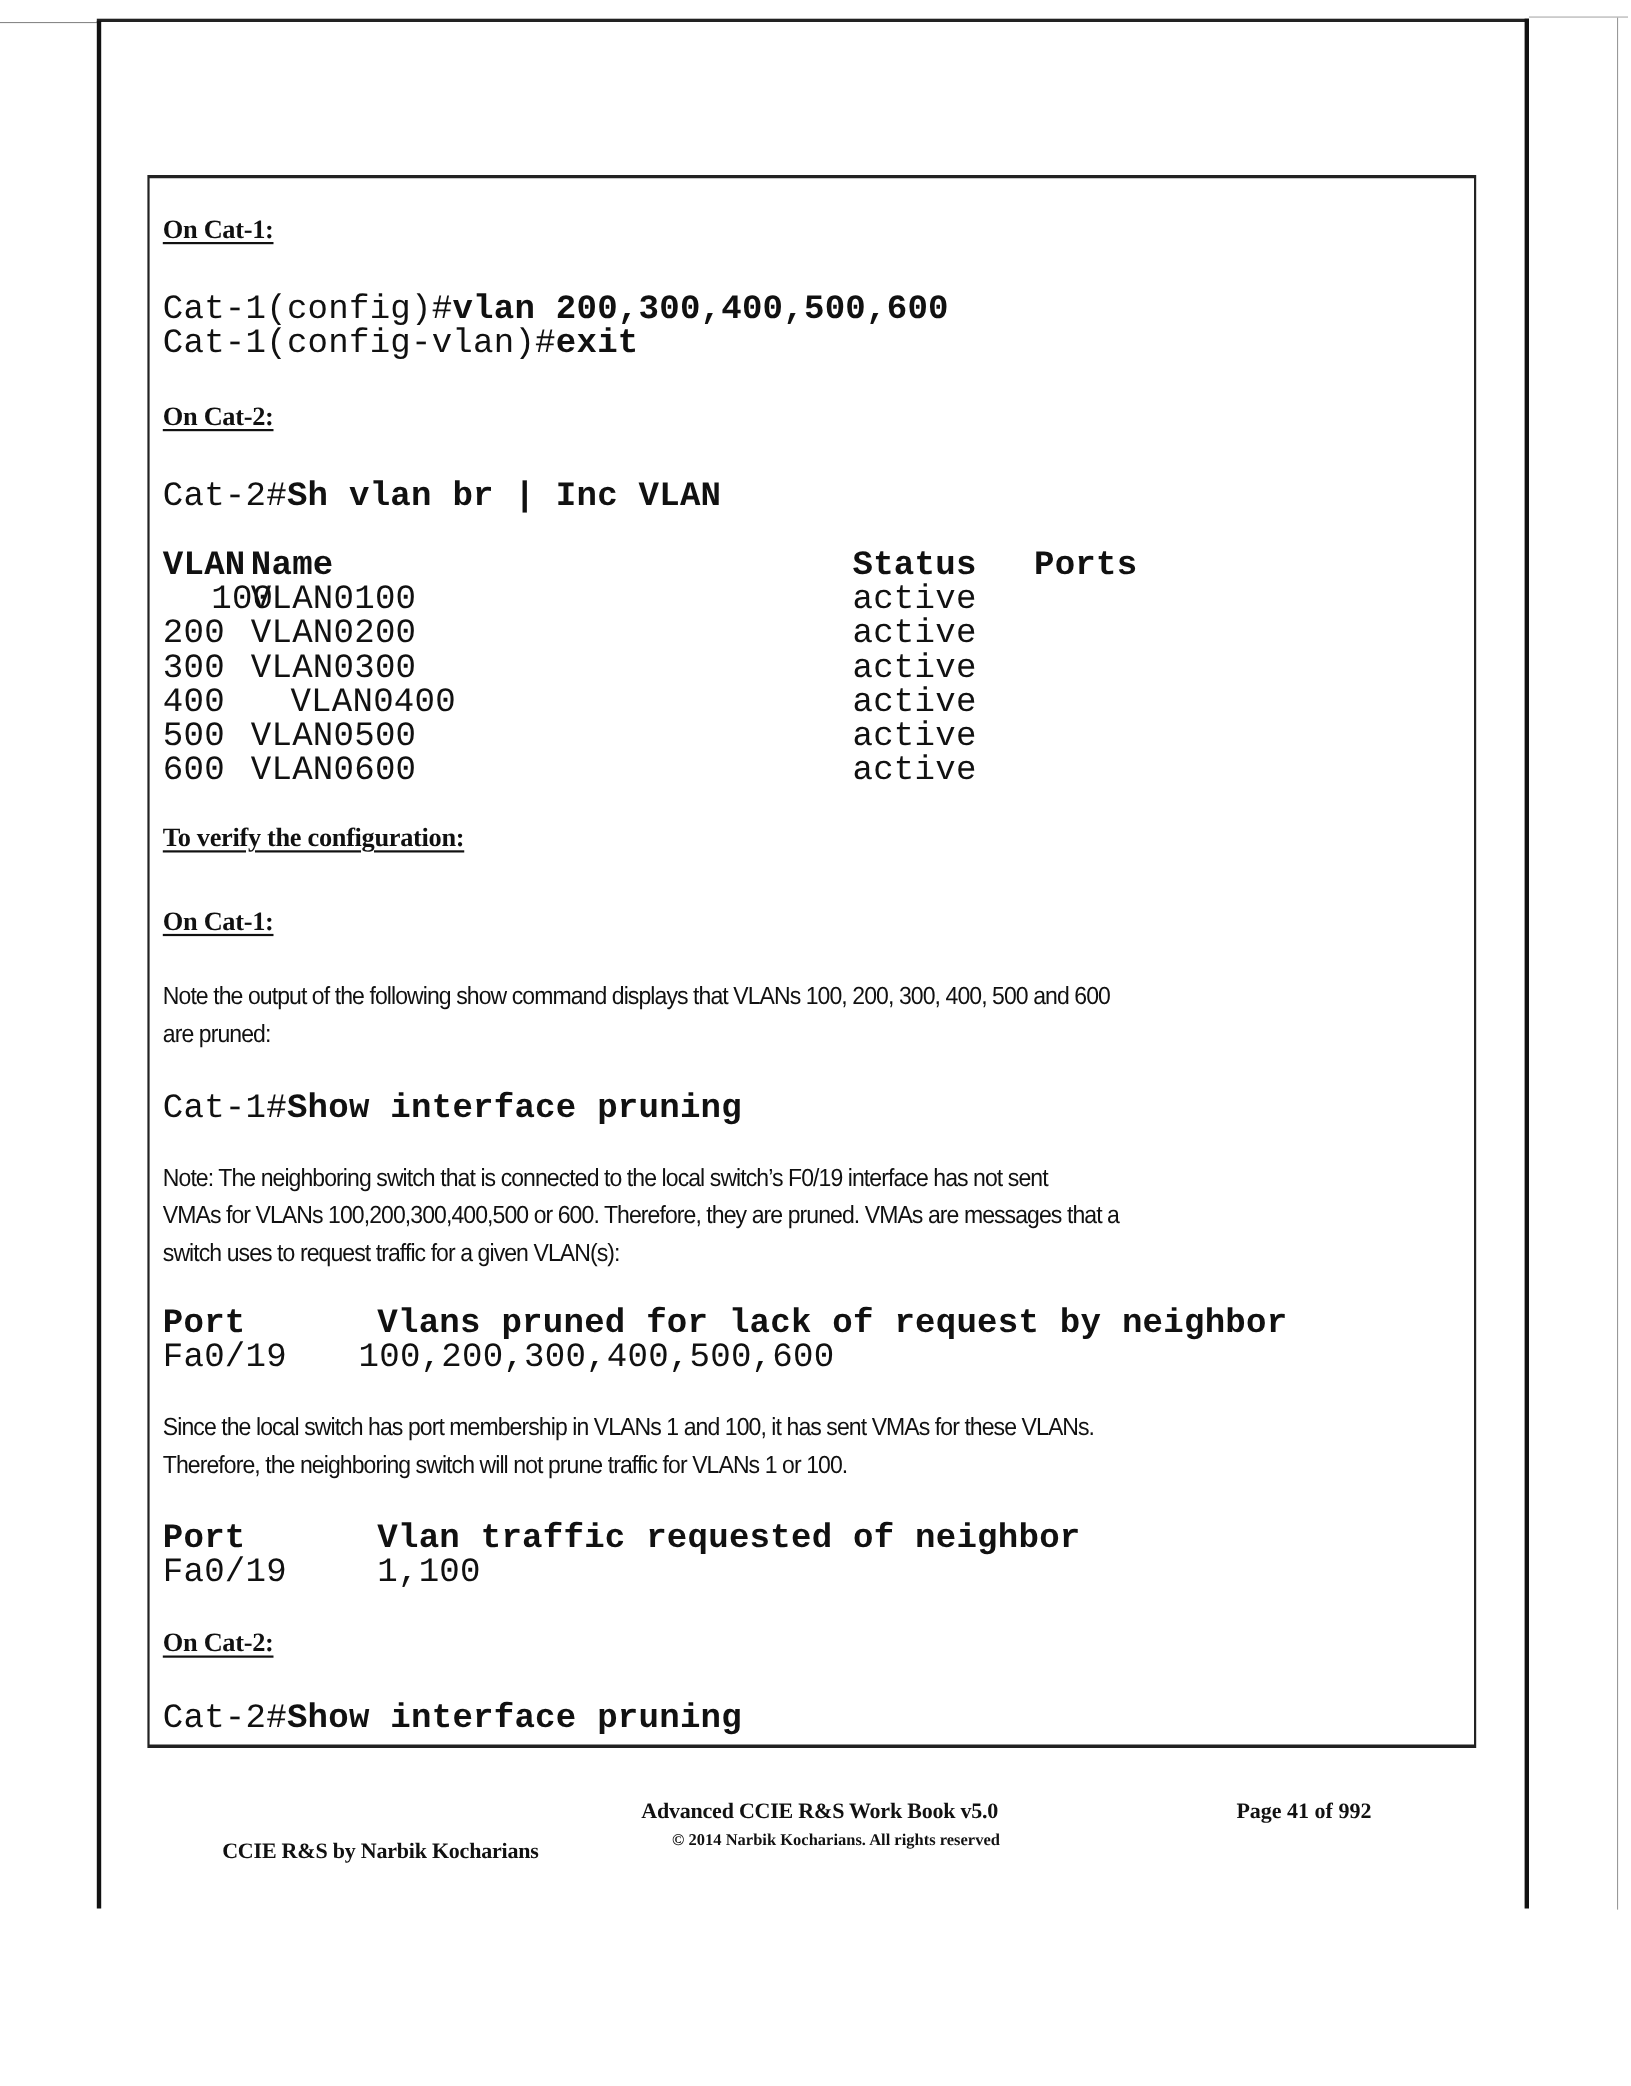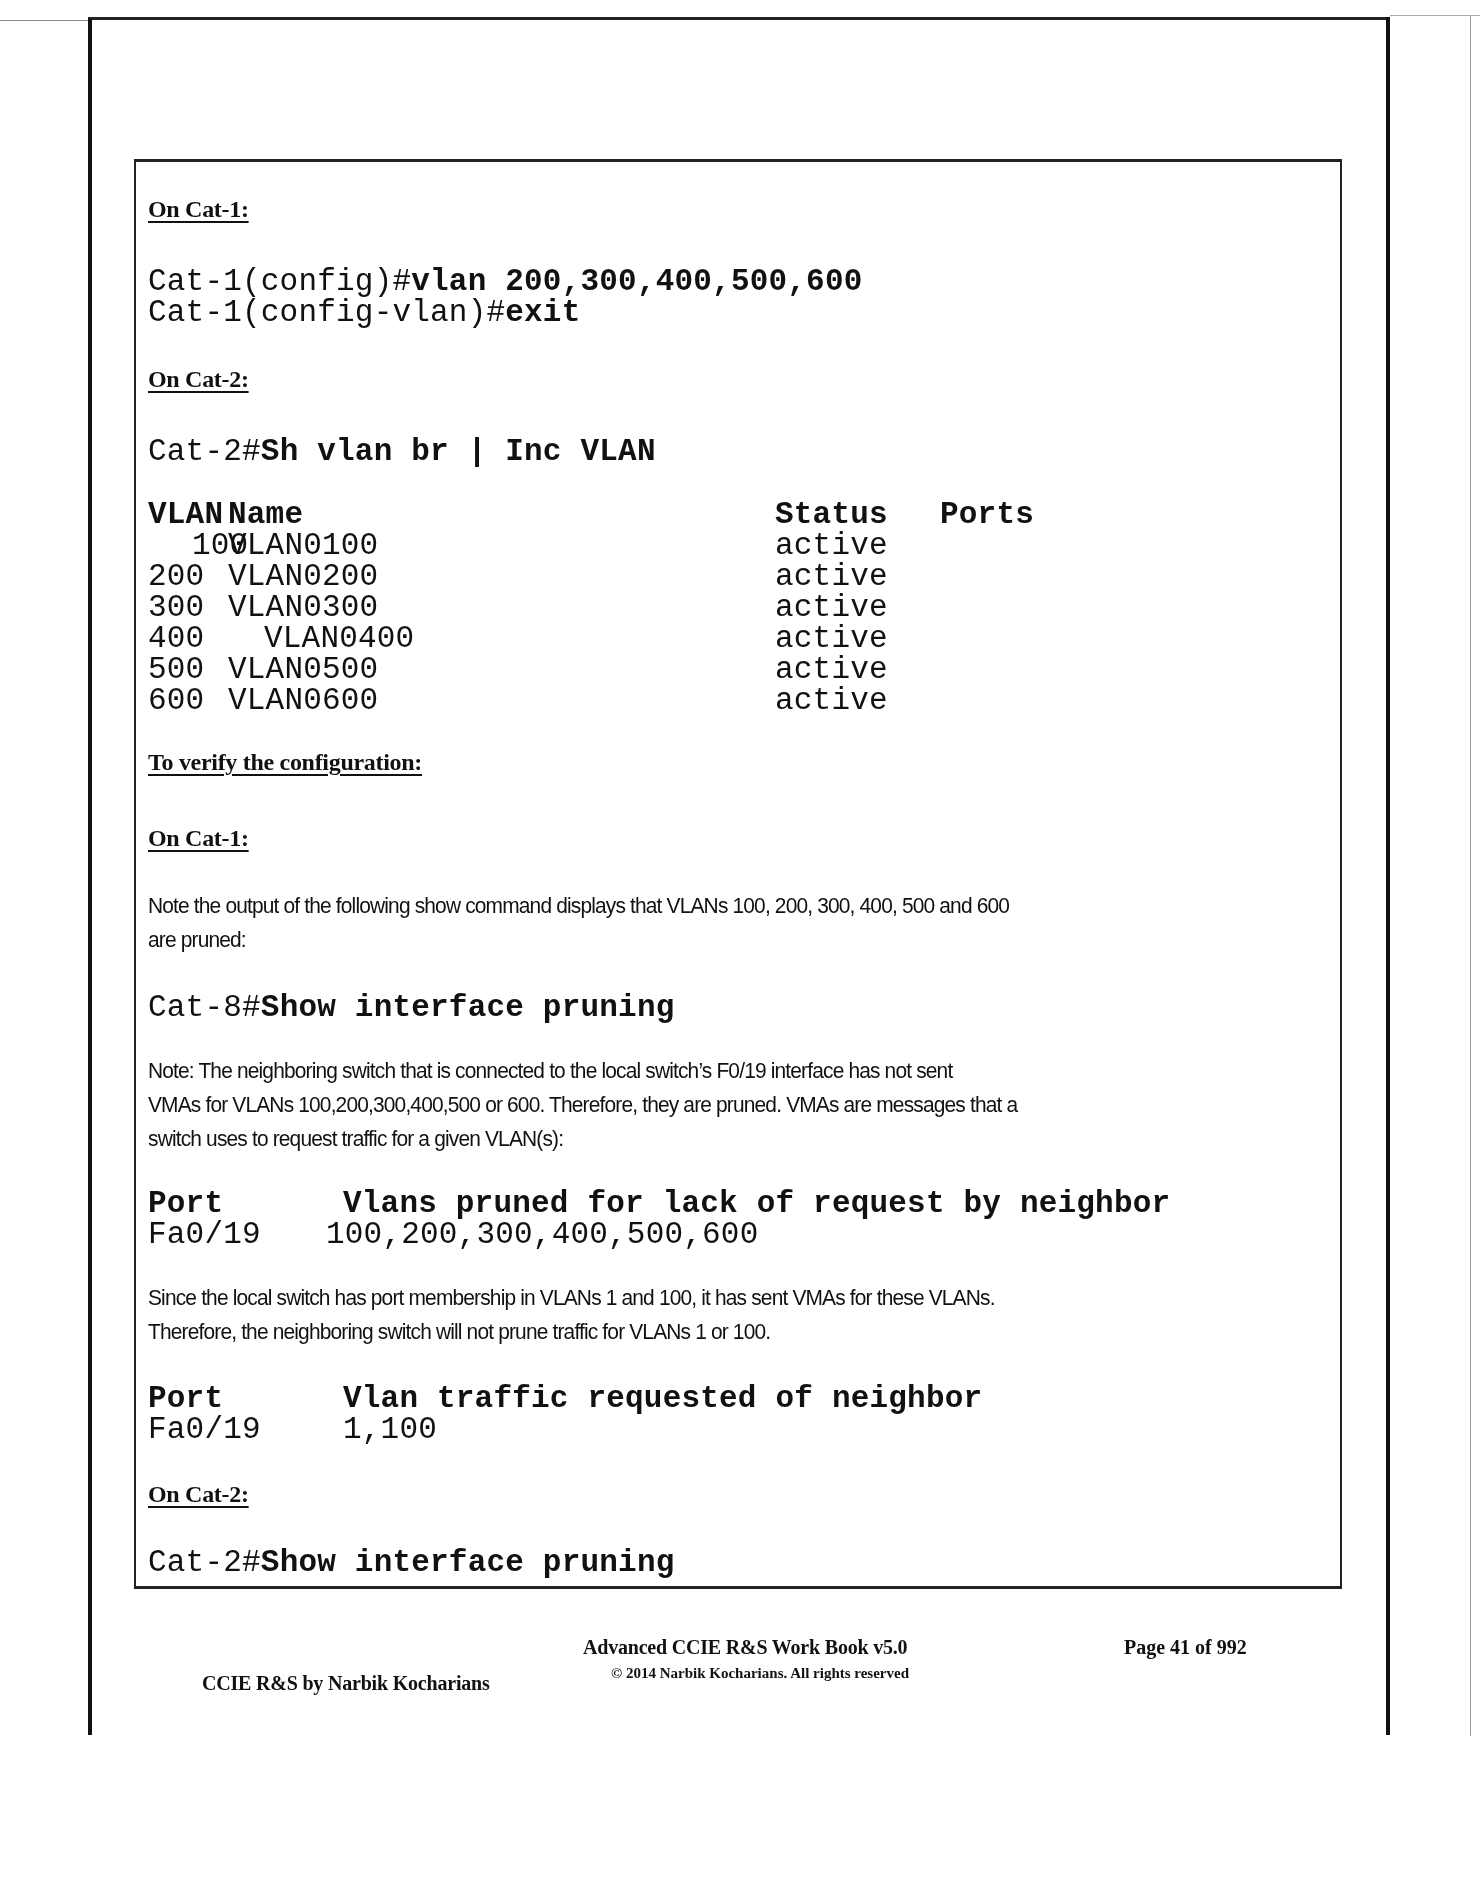--- a/index.html
+++ b/index.html
@@ -71,21 +71,21 @@
 </div>
 
 <div class="abs heading" style="left:148px; top:749px;">To verify the configuration:</div>
 <div class="abs heading" style="left:148px; top:825px;">On Cat-1:</div>
 
 <div class="abs prose" style="left:148px; top:889px;">
   <div>Note the output of the following show command displays that VLANs 100, 200, 300, 400, 500 and 600</div>
   <div>are pruned:</div>
 </div>
 
-<div class="abs mono" style="left:148px; top:990px;"><span>Cat-8#</span><b>Show interface pruning</b></div>
+<div class="abs mono" style="left:148px; top:990px;"><span>Cat-1#</span><b>Show interface pruning</b></div>
 
 <div class="abs prose" style="left:148px; top:1054px;">
   <div>Note: The neighboring switch that is connected to the local switch’s F0/19 interface has not sent</div>
   <div>VMAs for VLANs 100,200,300,400,500 or 600. Therefore, they are pruned. VMAs are messages that a</div>
   <div>switch uses to request traffic for a given VLAN(s):</div>
 </div>
 
 <div>
   <div class="abs mono" style="left:148px; top:1186px; font-weight:bold;">Port</div>
   <div class="abs mono" style="left:343px; top:1186px; font-weight:bold;">Vlans pruned for lack of request by neighbor</div>

